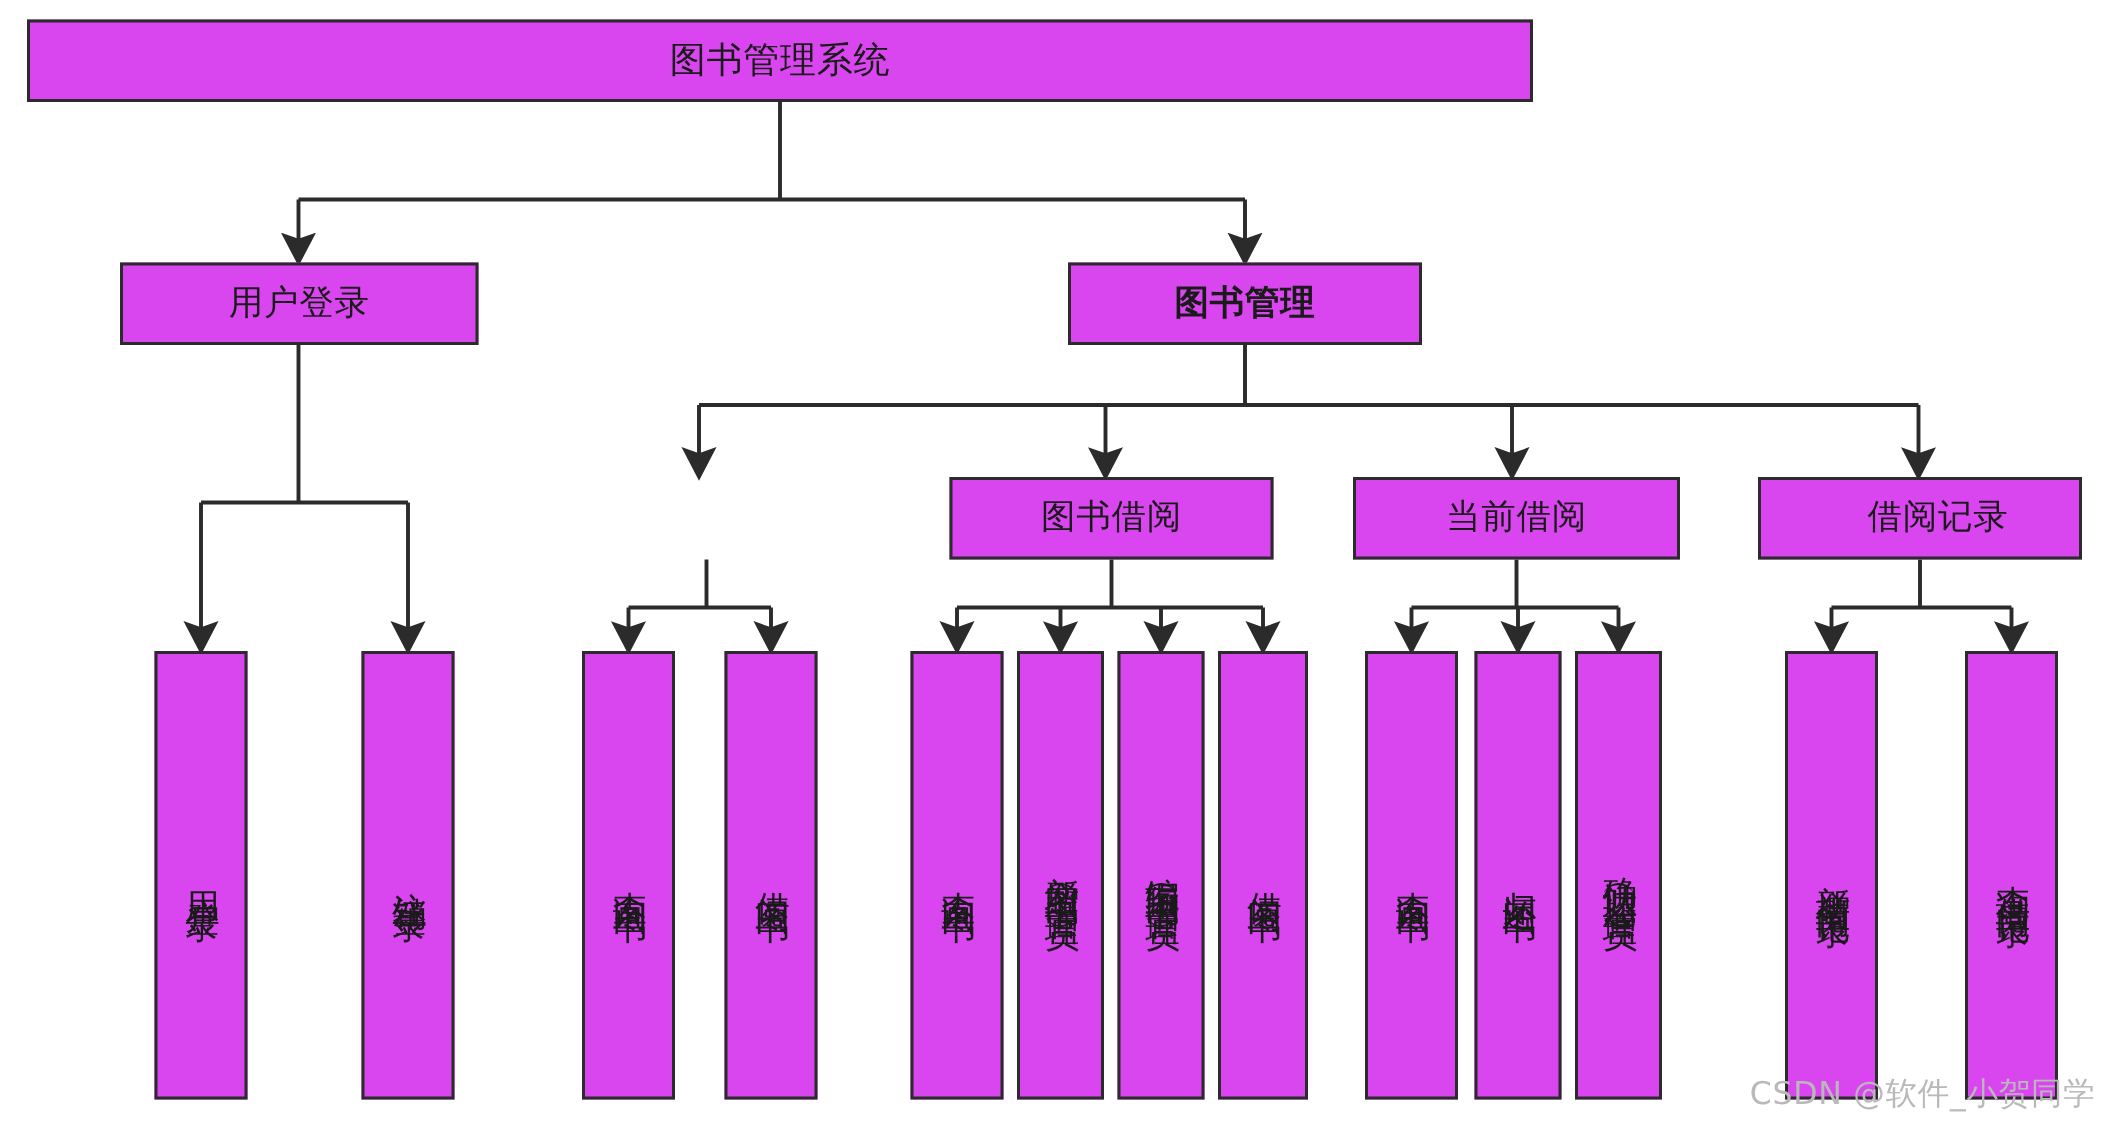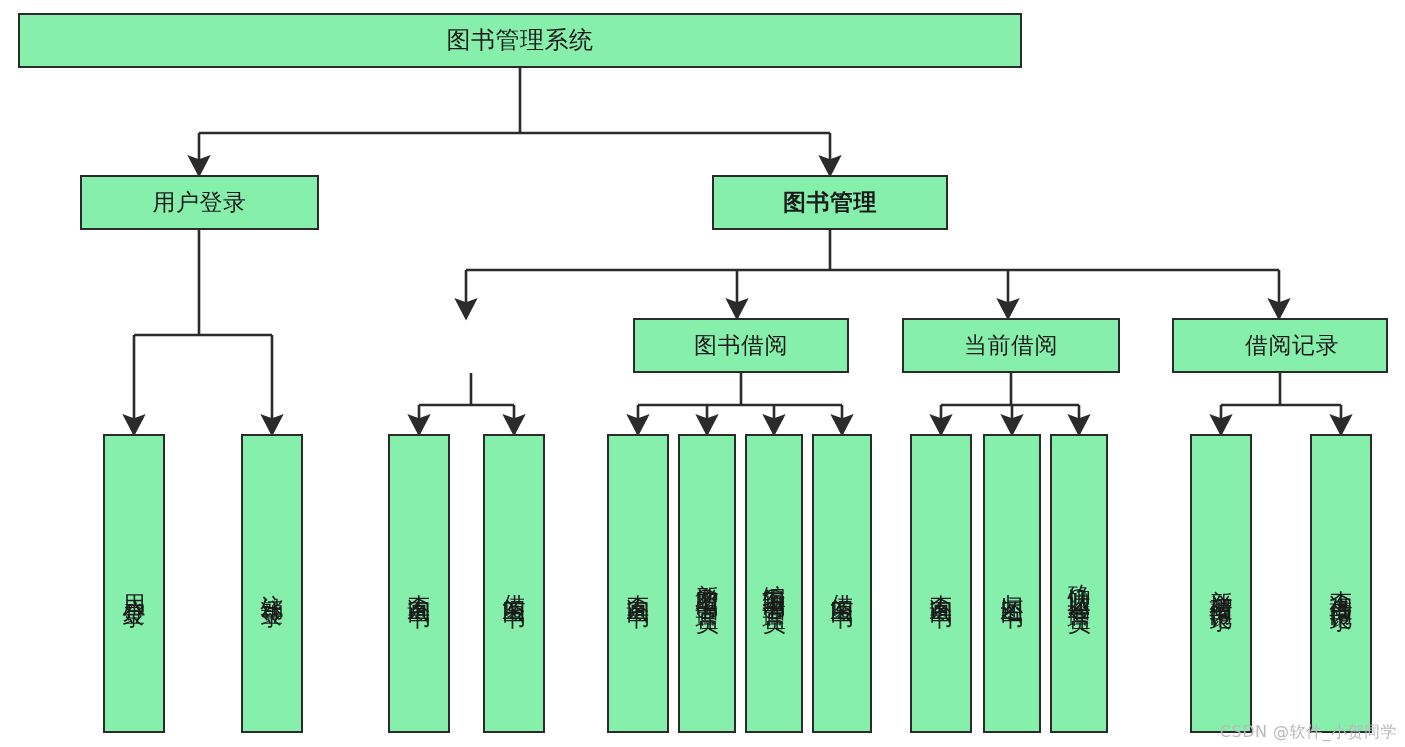--- a/index.html
+++ b/index.html
@@ -23,21 +23,21 @@
     left: 0;
     top: 0;
     width: 1405px;
     height: 747px;
     pointer-events: none;
   }
   .node {
     position: absolute;
     box-sizing: border-box;
     border: 2.5px solid #2b2b2b;
-    background: #86efac;
+    background: #d946ef;
     display: flex;
     align-items: center;
     justify-content: center;
     color: #1a1a1a;
   }
   .node .node-label {
     display: block;
     text-align: center;
     line-height: 1.12;
     white-space: nowrap;
@@ -60,21 +60,21 @@
     text-orientation: upright;
     font-size: 23px;
     line-height: 1.0;
     letter-spacing: 4px;
     white-space: nowrap;
   }
   #watermark {
     position: absolute;
     right: 8px;
     bottom: 4px;
-    font-size: 16px;
+    font-size: 21px;
     color: #b9b9b9;
     letter-spacing: 0.5px;
     white-space: nowrap;
     user-select: none;
   }
 </style>
 </head>
 <body>
 
 <div id="diagram-root">

